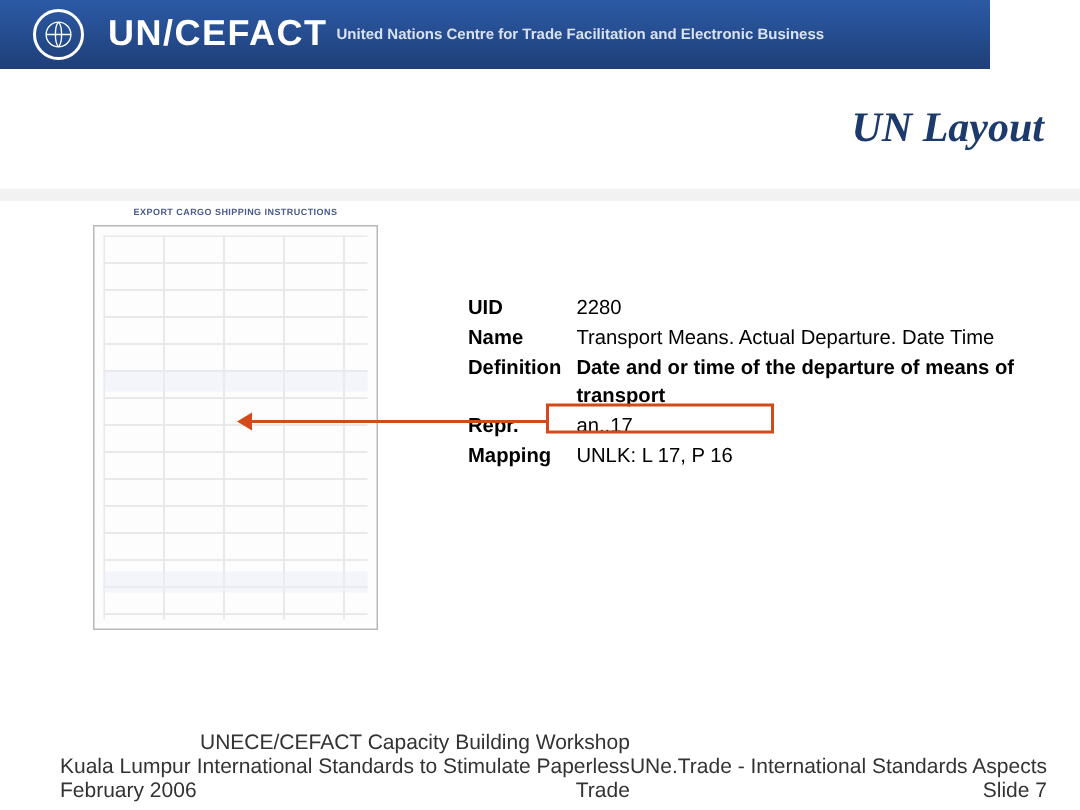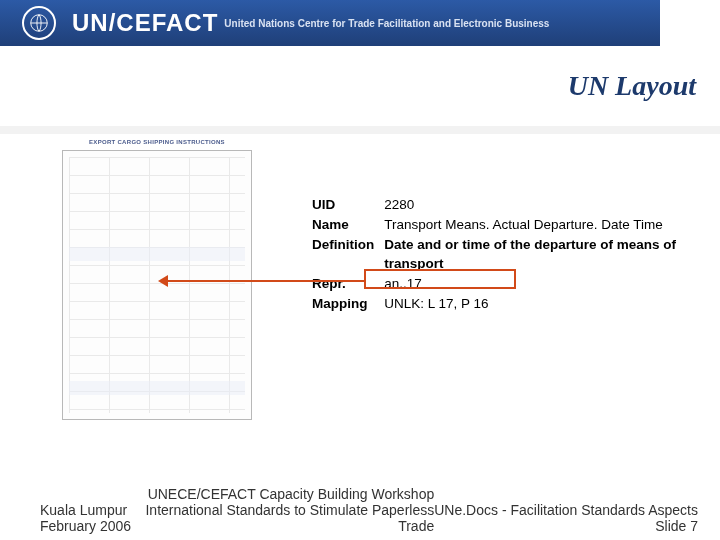--- a/index.html
+++ b/index.html
@@ -254,16 +254,16 @@
 <div class="footer">
   <div class="left">
     <span>Kuala Lumpur</span><br>
     <span>February 2006</span>
   </div>
   <div class="mid">
     <span>UNECE/CEFACT Capacity Building Workshop</span><br>
     <span>International Standards to Stimulate Paperless Trade</span>
   </div>
   <div class="right">
-    <span>UNe.Docs - Facilitation Standards Aspects</span><br>
+    <span>UNe.Trade - International Standards Aspects</span><br>
     <span>Slide 7</span>
   </div>
 </div>
 
 </body></html>

